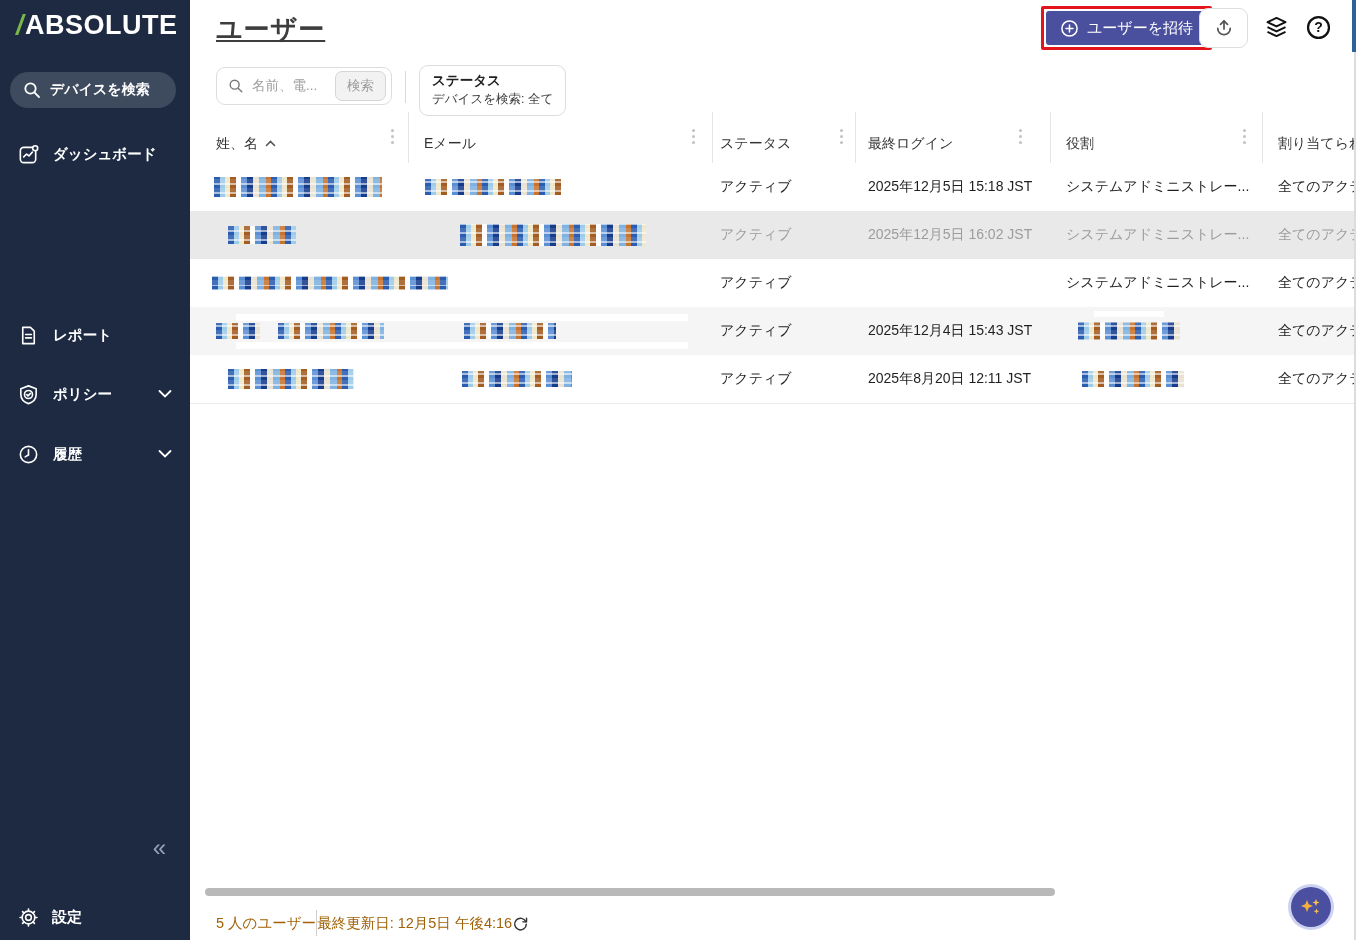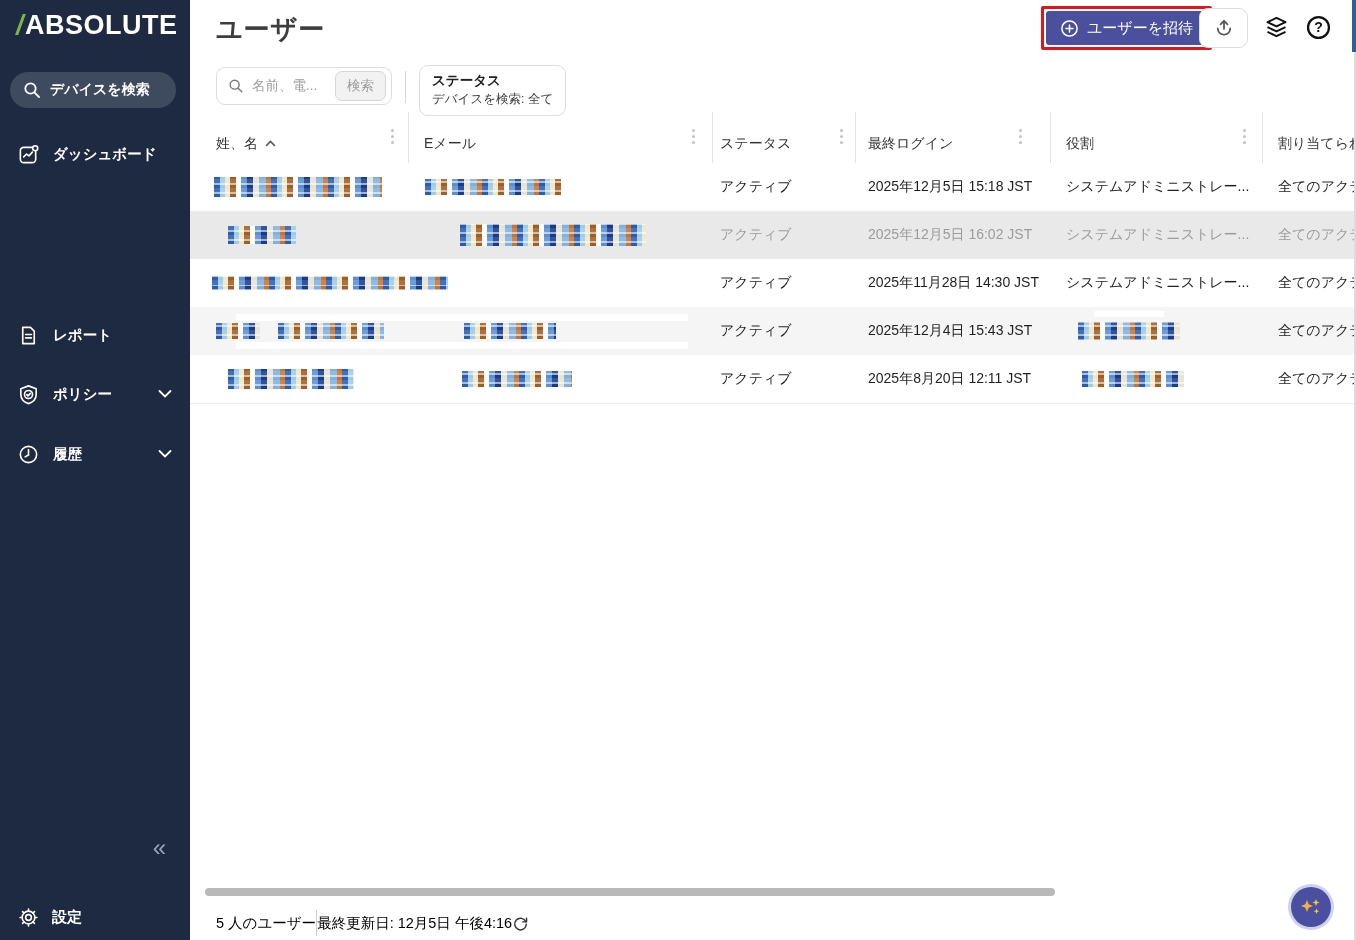--- a/index.html
+++ b/index.html
@@ -16,21 +16,21 @@
   .nav-item{position:absolute;left:0;width:190px;height:48px;display:flex;align-items:center;gap:13px;
     padding-left:17px;box-sizing:border-box;cursor:pointer;}
   .nav-item .lbl{font-size:14.5px;font-weight:600;color:#fff;line-height:1.55;width:112px;}
   .nav-item .chev{position:absolute;right:18px;top:50%;transform:translateY(-50%);}
   .collapse-btn{position:absolute;right:24px;top:836px;font-size:24px;color:#99a2b4;cursor:pointer;line-height:1;}
   .settings-row{position:absolute;left:0;top:894px;width:190px;height:46px;display:flex;align-items:center;gap:12px;
     padding-left:17px;box-sizing:border-box;cursor:pointer;}
   .settings-row .lbl{font-size:15px;font-weight:700;color:#fff;}
 
   
-  .page-title{position:absolute;left:216px;top:12px;font-size:26px;font-weight:700;color:#3d3d3d;letter-spacing:1px;}
+  .page-title{position:absolute;left:216px;top:12px;font-size:26px;font-weight:700;color:#3d3d3d;letter-spacing:1px;text-decoration:underline;}
   .invite-wrap{position:absolute;left:1041px;top:6px;border:3px solid #e3151a;padding:2px;border-radius:2px;}
   .invite-btn{background:#4a4f9e;color:#fff;border:none;border-radius:3px;height:34px;padding:0 14px;
     font-size:15px;display:flex;align-items:center;gap:8px;cursor:pointer;font-family:inherit;}
   .icon-btn{position:absolute;display:flex;align-items:center;justify-content:center;cursor:pointer;background:#fff;}
   .export-btn{left:1199px;top:8px;width:47px;height:38px;border:1px solid #ddd;border-radius:9px;}
   .layers-btn{left:1261px;top:12px;width:30px;height:30px;border:none;}
   .help-btn{left:1303px;top:12px;width:30px;height:30px;border:none;}
 
   
   .search-box{position:absolute;left:216px;top:67px;width:176px;height:38px;border:1px solid #ddd;border-radius:9px;
@@ -60,21 +60,21 @@
   .c-role{left:876px;max-width:190px;overflow:hidden;}
   .c-assigned{left:1088px;width:78px;overflow:hidden;}
   .mosaic{position:absolute;top:50%;transform:translateY(-50%);height:18px;
     background:
       repeating-linear-gradient(0deg, rgba(255,255,255,0) 0 3px, rgba(255,255,255,.6) 3px 5px, rgba(255,255,255,.12) 5px 9px),
       repeating-linear-gradient(90deg,#2a5db0 0 6px,#9ecbea 6px 11px,#f0e7c8 11px 16px,#a35c22 16px 22px,#fdfdfd 22px 27px,#5b8fd4 27px 33px,#173c8c 33px 39px,#e9e2d2 39px 45px,#7fb2e0 45px 52px,#c8742e 52px 57px);}
   .white-bar{position:absolute;background:#fff;}
 
   
   .hscrollbar{position:absolute;left:205px;top:888px;width:850px;height:8px;border-radius:4px;background:#b9b9b9;cursor:pointer;}
-  .foot{position:absolute;left:216px;top:908px;height:30px;display:flex;align-items:center;font-size:14.5px;color:#000000;}
+  .foot{position:absolute;left:216px;top:908px;height:30px;display:flex;align-items:center;font-size:14.5px;color:#a16207;}
   .foot .vd{width:1px;height:26px;background:#cfcfcf;}
   .fab{position:absolute;left:1288px;top:884px;width:46px;height:46px;border-radius:50%;background:#ced2f2;
     display:flex;align-items:center;justify-content:center;cursor:pointer;}
   .fab-inner{width:40px;height:40px;border-radius:50%;background:#4a4fa0;display:flex;align-items:center;justify-content:center;}
 
   .edge-blue{position:absolute;right:0;top:0;width:4px;height:52px;background:#2e6099;}
   .edge-grey{position:absolute;right:0;top:52px;width:2px;height:888px;background:#dcdcdc;}
   svg{display:block;}
 </style>
 </head>
@@ -277,21 +277,20 @@
     <span class="mosaic" style="left:270px;width:186px;height:22px;"></span>
     <div class="cell c-status">アクティブ</div>
     <div class="cell c-login">2025年12月5日 16:02 JST</div>
     <div class="cell c-role">システムアドミニストレー...</div>
     <div class="cell c-assigned">全てのアクティ</div>
   </div>
 
   <div class="row" style="top:259px;">
     <span class="mosaic" style="left:22px;width:236px;height:13px;"></span>
     <div class="cell c-status">アクティブ</div>
-    <div class="cell c-login">2025年11月28日 14:30 JST</div>
     <div class="cell c-role">システムアドミニストレー...</div>
     <div class="cell c-assigned">全てのアクティ</div>
   </div>
 
   <div class="row lite" style="top:307px;">
     <span class="white-bar" style="left:46px;top:7px;width:452px;height:7px;"></span>
     <span class="white-bar" style="left:46px;bottom:6px;width:452px;height:7px;"></span>
     <span class="mosaic" style="left:26px;width:44px;height:16px;"></span>
     <span class="mosaic" style="left:88px;width:106px;height:16px;"></span>
     <span class="mosaic" style="left:274px;width:92px;height:16px;"></span>

